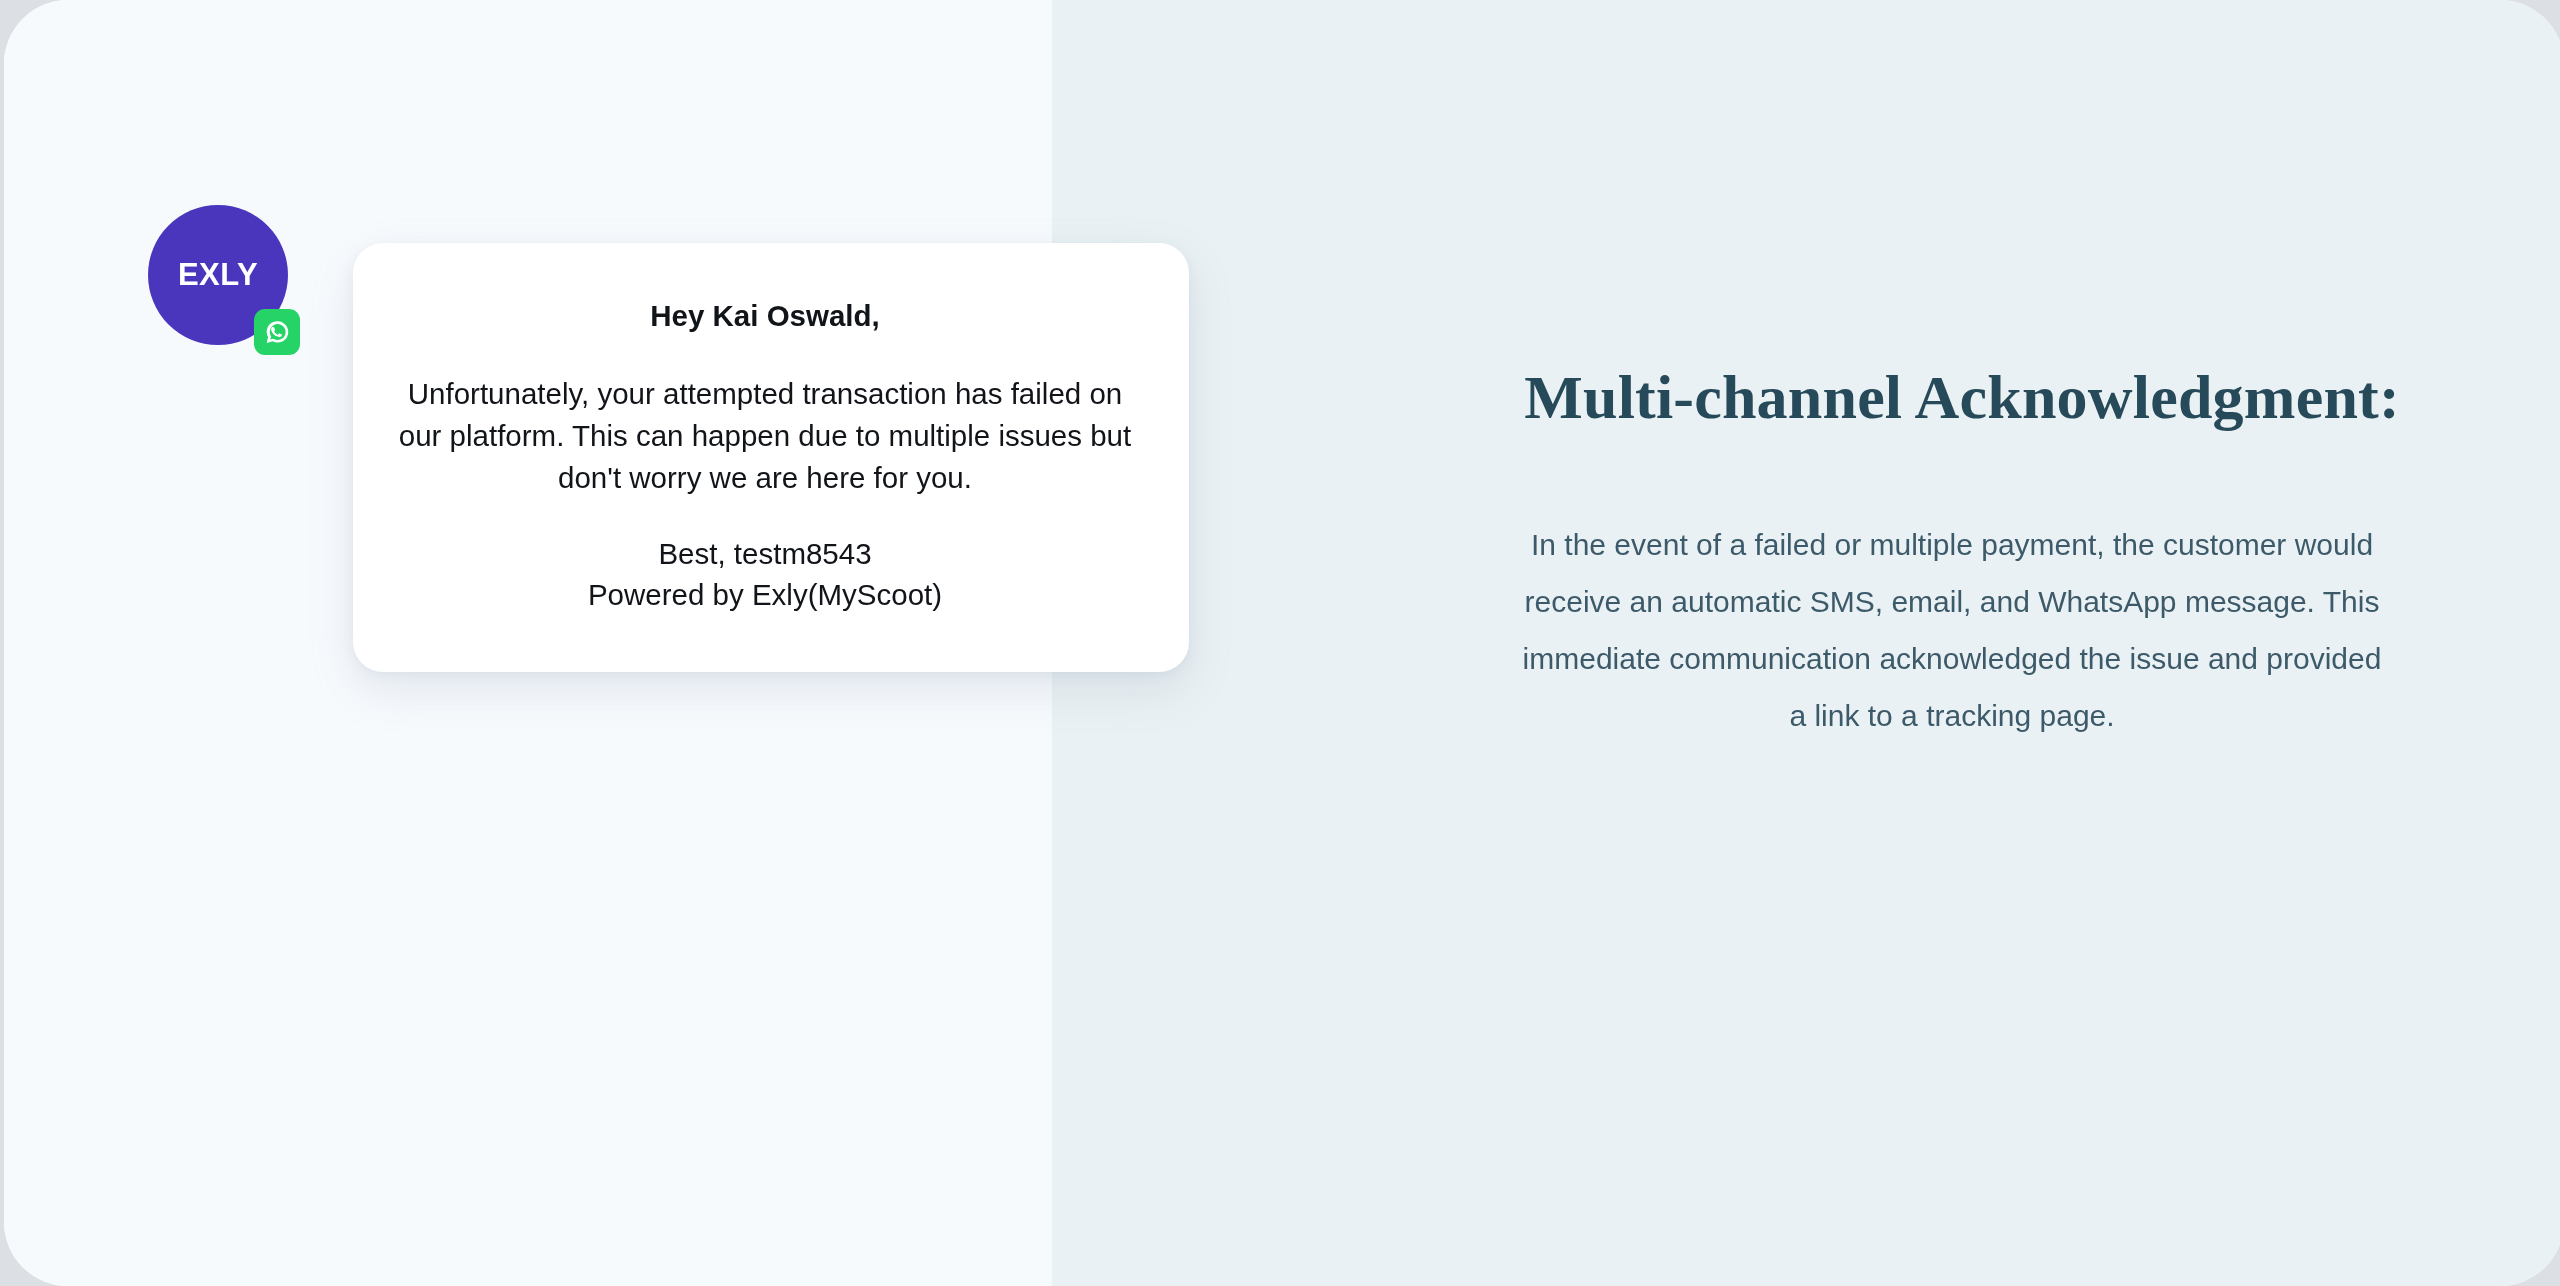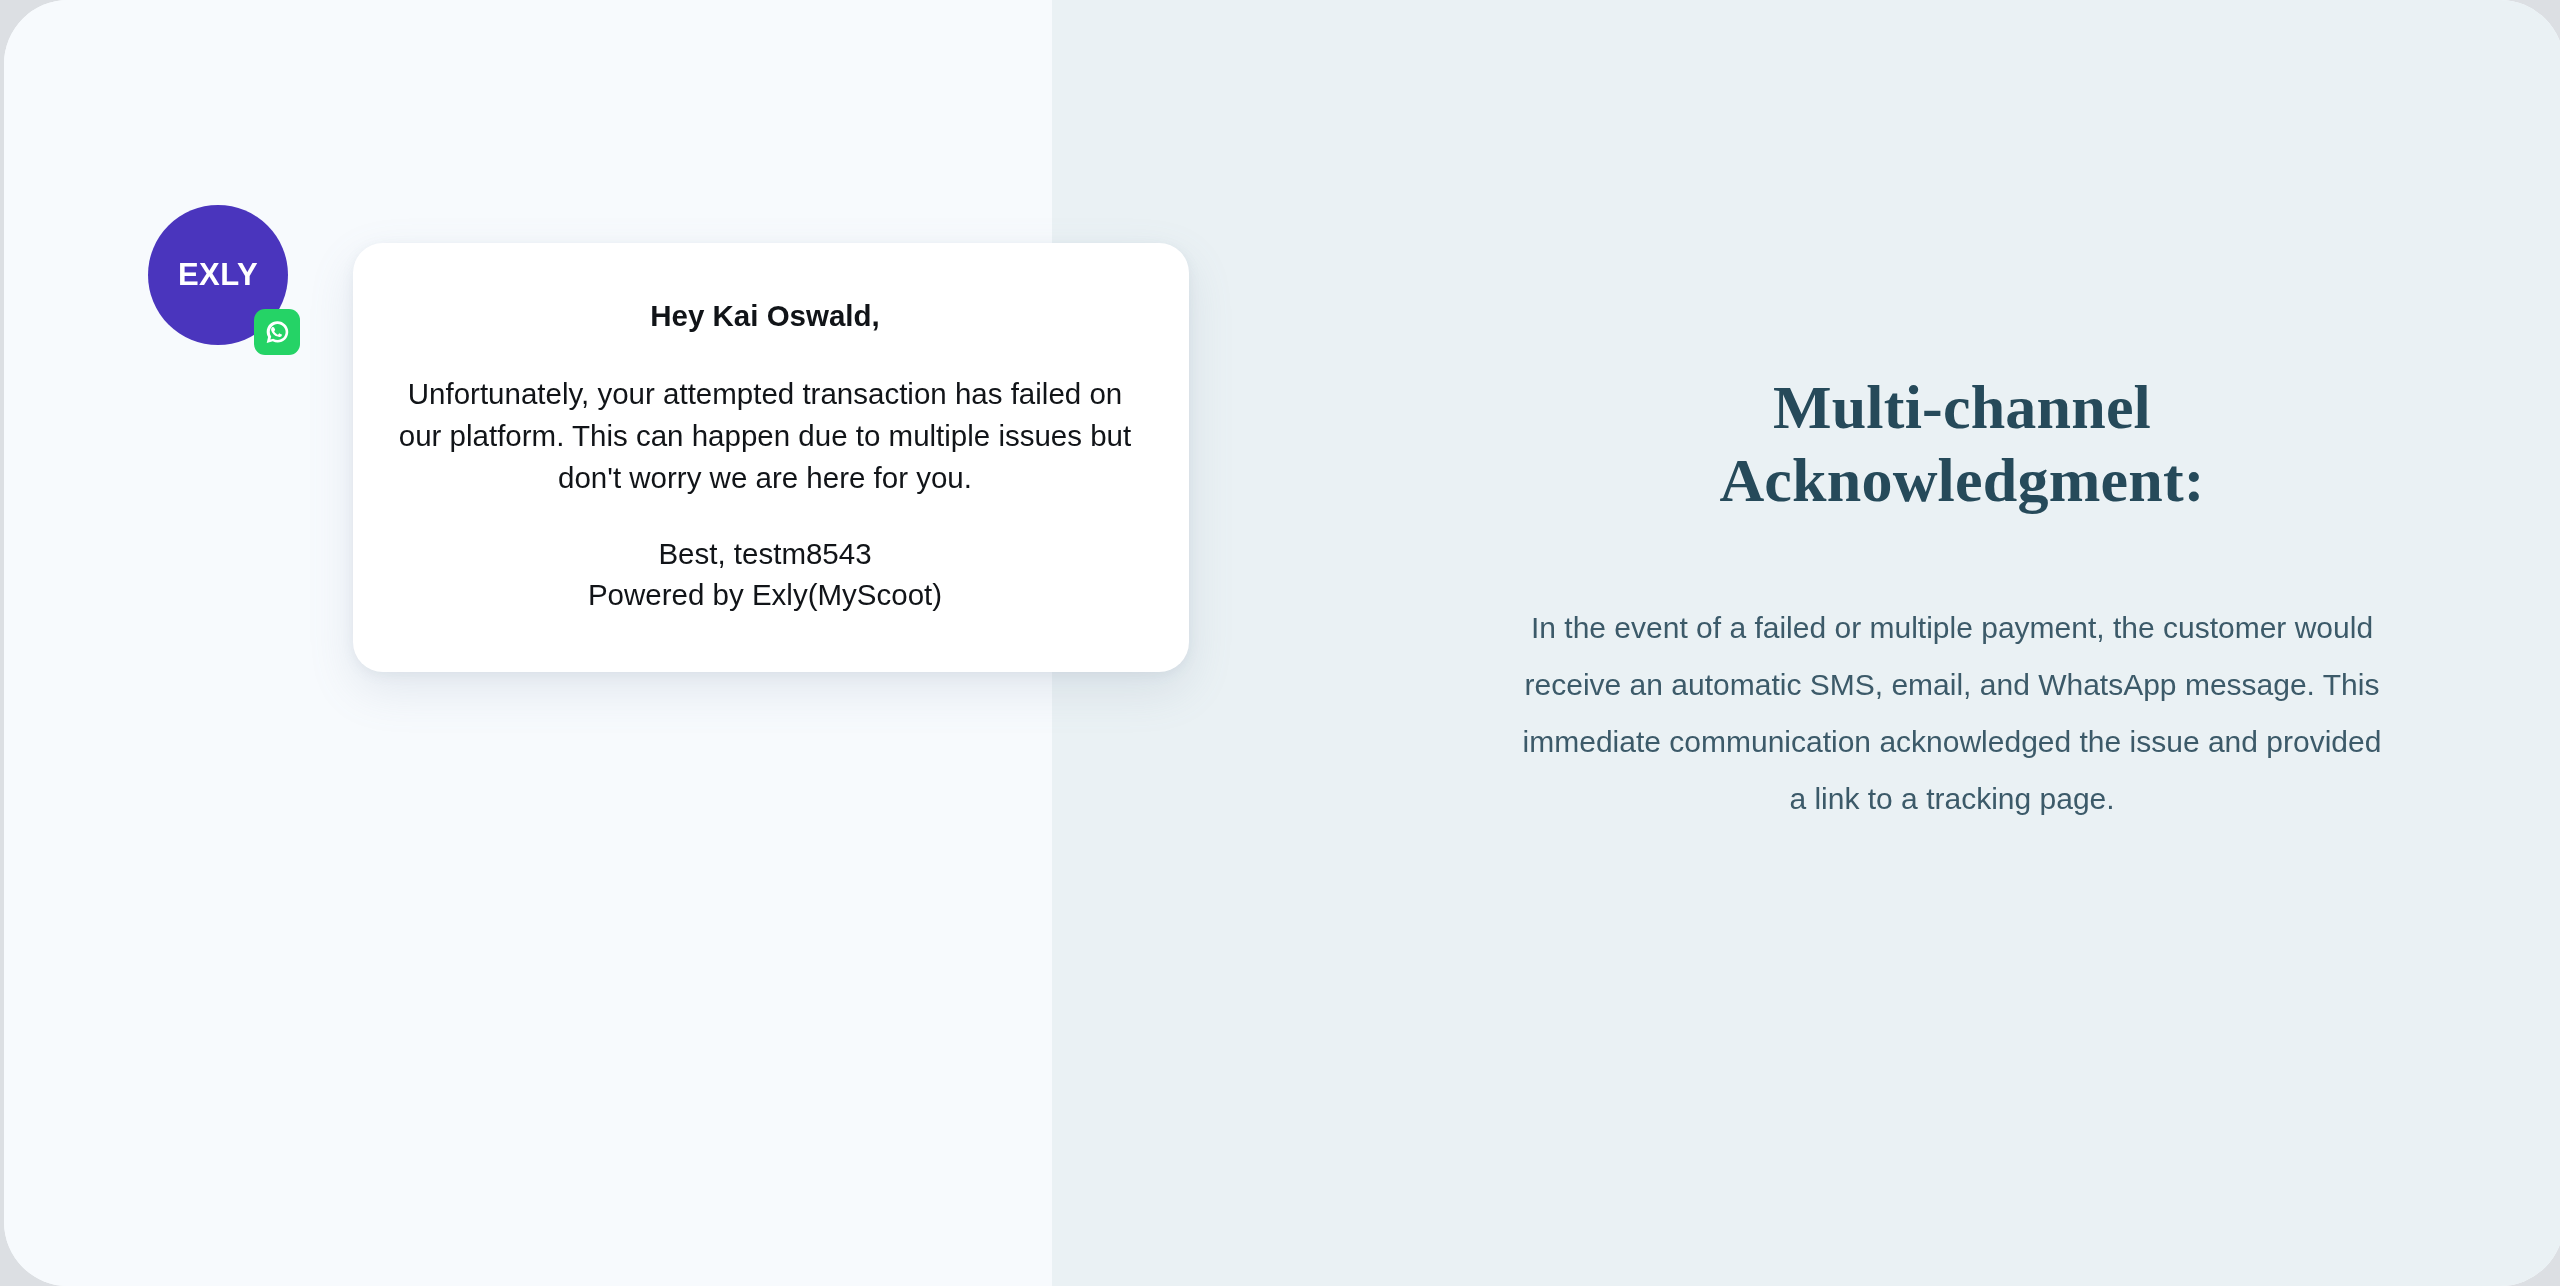--- a/index.html
+++ b/index.html
@@ -122,21 +122,21 @@
     height: 100%;
     background: #eaf1f4;
   }
   .right-inner {
     position: absolute;
     left: 460px;
     top: 355px;
     width: 900px;
   }
   .right-title {
-    margin: 16px;
+    margin: 6px;
     font-family: "Liberation Serif", serif;
     font-size: 62px;
     line-height: 1.18;
     font-weight: 700;
     color: #264a5a;
     letter-spacing: 0.2px;
   }
   .right-body {
     margin: 82px 0 0 0;
     font-family: "Liberation Sans", sans-serif;

